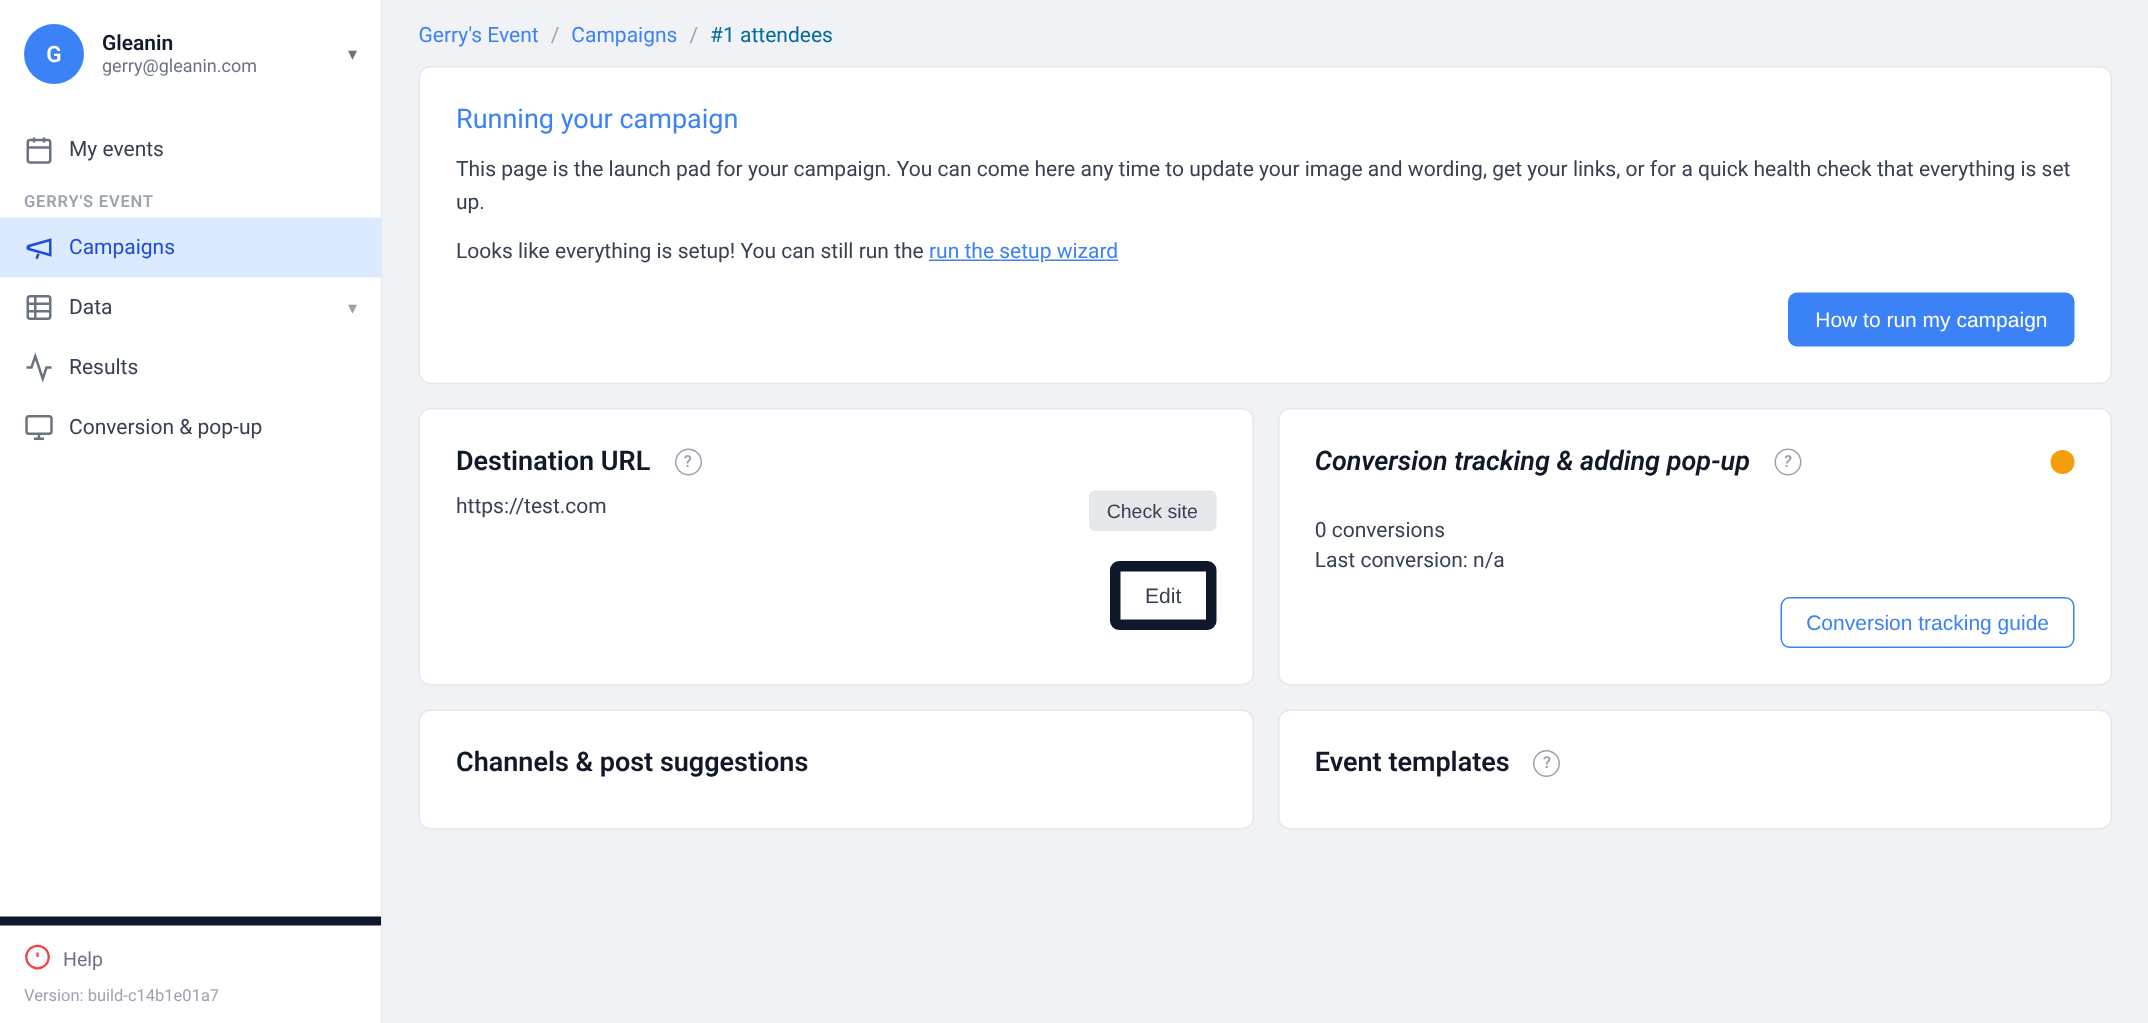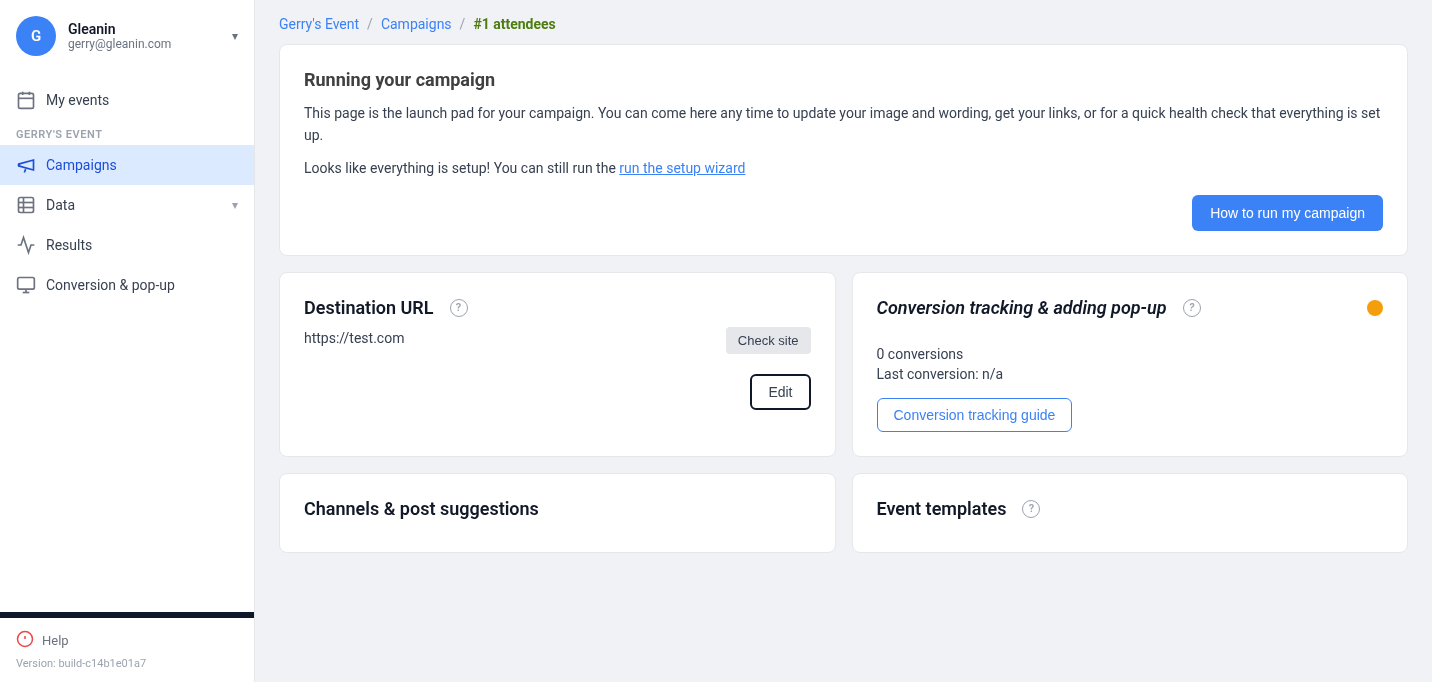--- a/index.html
+++ b/index.html
@@ -98,36 +98,36 @@
     
     .breadcrumb {
       padding: 16px 24px 12px;
       display: flex;
       align-items: center;
       gap: 8px;
       font-size: 14px;
     }
     .breadcrumb-link { color: #3b82f6; cursor: pointer; text-decoration: none; }
     .breadcrumb-sep { color: #9ca3af; }
-    .breadcrumb-current { color: #4d7c0f; font-weight: bold; }
+    .breadcrumb-current { color: #0369a1; }
 
     
     .cards-container { padding: 0 24px 24px; display: flex; flex-direction: column; gap: 16px; }
 
     .card {
       background: #fff;
       border-radius: 8px;
       border: 1px solid #e5e7eb;
       padding: 24px;
     }
 
     .card-title {
       font-size: 18px;
-      font-weight: 700;
-      color: #404040;
+      font-weight: 400;
+      color: #3b82f6;
       margin-bottom: 12px;
     }
 
     .card-description {
       font-size: 14px;
       color: #374151;
       line-height: 1.6;
       margin-bottom: 10px;
     }
 
@@ -150,21 +150,21 @@
       border-radius: 6px;
       padding: 10px 18px;
       font-size: 14px;
       font-weight: 500;
       cursor: pointer;
     }
 
     .btn-outline {
       background: #fff;
       color: #374151;
-      border: 2px solid #0f172a;
+      border: 7px solid #0f172a;
       border-radius: 6px;
       padding: 8px 16px;
       font-size: 14px;
       cursor: pointer;
     }
 
     .btn-outline-blue {
       background: #fff;
       color: #3b82f6;
       border: 1px solid #3b82f6;
@@ -241,21 +241,21 @@
       align-items: center;
       justify-content: center;
       font-size: 11px;
       color: #9ca3af;
       cursor: pointer;
       flex-shrink: 0;
     }
 
     .conversion-footer {
       display: flex;
-      justify-content: flex-start;
+      justify-content: flex-end;
       margin-top: 16px;
     }
 
     .card-partial {
       background: #fff;
       border-radius: 8px;
       border: 1px solid #e5e7eb;
       padding: 24px;
       min-height: 80px;
     }

